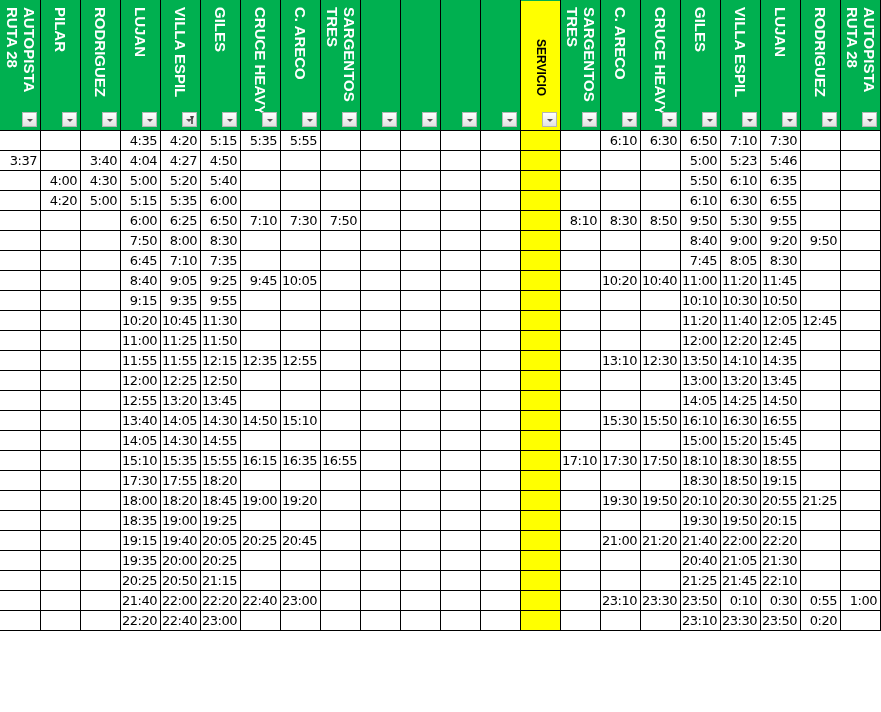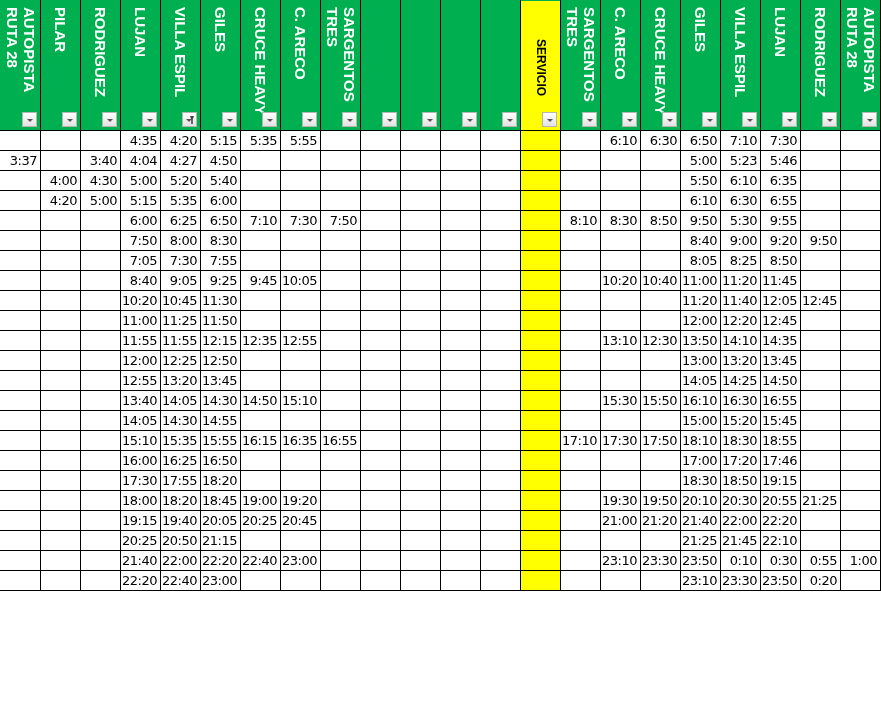--- a/index.html
+++ b/index.html
@@ -309,37 +309,37 @@
           <td class="c">8:40</td>
           <td class="c">9:00</td>
           <td class="c">9:20</td>
           <td class="c">9:50</td>
           <td class="c"></td>
         </tr>
         <tr>
           <td class="c first"></td>
           <td class="c"></td>
           <td class="c"></td>
-          <td class="c">7:05</td>
-          <td class="c">7:30</td>
-          <td class="c">7:55</td>
-          <td class="c"></td>
-          <td class="c"></td>
-          <td class="c"></td>
-          <td class="c"></td>
-          <td class="c"></td>
-          <td class="c"></td>
-          <td class="c"></td>
-          <td class="c yellow"></td>
-          <td class="c"></td>
-          <td class="c"></td>
-          <td class="c"></td>
+          <td class="c">6:45</td>
+          <td class="c">7:10</td>
+          <td class="c">7:35</td>
+          <td class="c"></td>
+          <td class="c"></td>
+          <td class="c"></td>
+          <td class="c"></td>
+          <td class="c"></td>
+          <td class="c"></td>
+          <td class="c"></td>
+          <td class="c yellow"></td>
+          <td class="c"></td>
+          <td class="c"></td>
+          <td class="c"></td>
+          <td class="c">7:45</td>
           <td class="c">8:05</td>
-          <td class="c">8:25</td>
-          <td class="c">8:50</td>
+          <td class="c">8:30</td>
           <td class="c"></td>
           <td class="c"></td>
         </tr>
         <tr>
           <td class="c first"></td>
           <td class="c"></td>
           <td class="c"></td>
           <td class="c">8:40</td>
           <td class="c">9:05</td>
           <td class="c">9:25</td>
@@ -350,20 +350,44 @@
           <td class="c"></td>
           <td class="c"></td>
           <td class="c"></td>
           <td class="c yellow"></td>
           <td class="c"></td>
           <td class="c">10:20</td>
           <td class="c">10:40</td>
           <td class="c">11:00</td>
           <td class="c">11:20</td>
           <td class="c">11:45</td>
+          <td class="c"></td>
+          <td class="c"></td>
+        </tr>
+        <tr>
+          <td class="c first"></td>
+          <td class="c"></td>
+          <td class="c"></td>
+          <td class="c">9:15</td>
+          <td class="c">9:35</td>
+          <td class="c">9:55</td>
+          <td class="c"></td>
+          <td class="c"></td>
+          <td class="c"></td>
+          <td class="c"></td>
+          <td class="c"></td>
+          <td class="c"></td>
+          <td class="c"></td>
+          <td class="c yellow"></td>
+          <td class="c"></td>
+          <td class="c"></td>
+          <td class="c"></td>
+          <td class="c">10:10</td>
+          <td class="c">10:30</td>
+          <td class="c">10:50</td>
           <td class="c"></td>
           <td class="c"></td>
         </tr>
         <tr>
           <td class="c first"></td>
           <td class="c"></td>
           <td class="c"></td>
           <td class="c">10:20</td>
           <td class="c">10:45</td>
           <td class="c">11:30</td>
@@ -549,44 +573,20 @@
           <td class="c">18:10</td>
           <td class="c">18:30</td>
           <td class="c">18:55</td>
           <td class="c"></td>
           <td class="c"></td>
         </tr>
         <tr>
           <td class="c first"></td>
           <td class="c"></td>
           <td class="c"></td>
-          <td class="c">16:00</td>
-          <td class="c">16:25</td>
-          <td class="c">16:50</td>
-          <td class="c"></td>
-          <td class="c"></td>
-          <td class="c"></td>
-          <td class="c"></td>
-          <td class="c"></td>
-          <td class="c"></td>
-          <td class="c"></td>
-          <td class="c yellow"></td>
-          <td class="c"></td>
-          <td class="c"></td>
-          <td class="c"></td>
-          <td class="c">17:00</td>
-          <td class="c">17:20</td>
-          <td class="c">17:46</td>
-          <td class="c"></td>
-          <td class="c"></td>
-        </tr>
-        <tr>
-          <td class="c first"></td>
-          <td class="c"></td>
-          <td class="c"></td>
           <td class="c">17:30</td>
           <td class="c">17:55</td>
           <td class="c">18:20</td>
           <td class="c"></td>
           <td class="c"></td>
           <td class="c"></td>
           <td class="c"></td>
           <td class="c"></td>
           <td class="c"></td>
           <td class="c"></td>
@@ -621,37 +621,85 @@
           <td class="c">20:10</td>
           <td class="c">20:30</td>
           <td class="c">20:55</td>
           <td class="c">21:25</td>
           <td class="c"></td>
         </tr>
         <tr>
           <td class="c first"></td>
           <td class="c"></td>
           <td class="c"></td>
+          <td class="c">18:35</td>
+          <td class="c">19:00</td>
+          <td class="c">19:25</td>
+          <td class="c"></td>
+          <td class="c"></td>
+          <td class="c"></td>
+          <td class="c"></td>
+          <td class="c"></td>
+          <td class="c"></td>
+          <td class="c"></td>
+          <td class="c yellow"></td>
+          <td class="c"></td>
+          <td class="c"></td>
+          <td class="c"></td>
+          <td class="c">19:30</td>
+          <td class="c">19:50</td>
+          <td class="c">20:15</td>
+          <td class="c"></td>
+          <td class="c"></td>
+        </tr>
+        <tr>
+          <td class="c first"></td>
+          <td class="c"></td>
+          <td class="c"></td>
           <td class="c">19:15</td>
           <td class="c">19:40</td>
           <td class="c">20:05</td>
           <td class="c">20:25</td>
           <td class="c">20:45</td>
           <td class="c"></td>
           <td class="c"></td>
           <td class="c"></td>
           <td class="c"></td>
           <td class="c"></td>
           <td class="c yellow"></td>
           <td class="c"></td>
           <td class="c">21:00</td>
           <td class="c">21:20</td>
           <td class="c">21:40</td>
           <td class="c">22:00</td>
           <td class="c">22:20</td>
+          <td class="c"></td>
+          <td class="c"></td>
+        </tr>
+        <tr>
+          <td class="c first"></td>
+          <td class="c"></td>
+          <td class="c"></td>
+          <td class="c">19:35</td>
+          <td class="c">20:00</td>
+          <td class="c">20:25</td>
+          <td class="c"></td>
+          <td class="c"></td>
+          <td class="c"></td>
+          <td class="c"></td>
+          <td class="c"></td>
+          <td class="c"></td>
+          <td class="c"></td>
+          <td class="c yellow"></td>
+          <td class="c"></td>
+          <td class="c"></td>
+          <td class="c"></td>
+          <td class="c">20:40</td>
+          <td class="c">21:05</td>
+          <td class="c">21:30</td>
           <td class="c"></td>
           <td class="c"></td>
         </tr>
         <tr>
           <td class="c first"></td>
           <td class="c"></td>
           <td class="c"></td>
           <td class="c">20:25</td>
           <td class="c">20:50</td>
           <td class="c">21:15</td>

